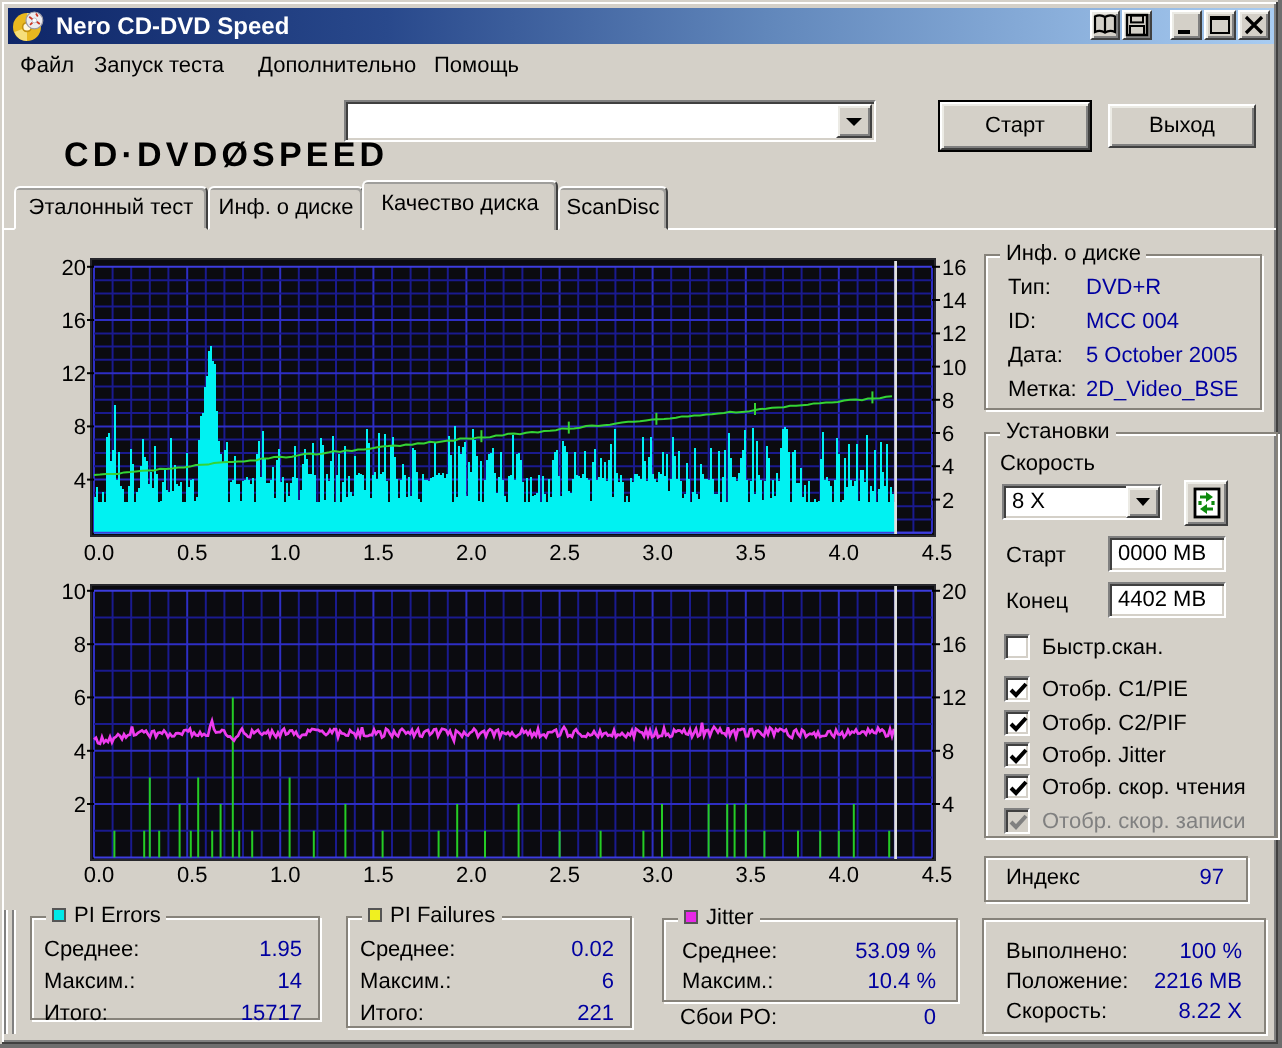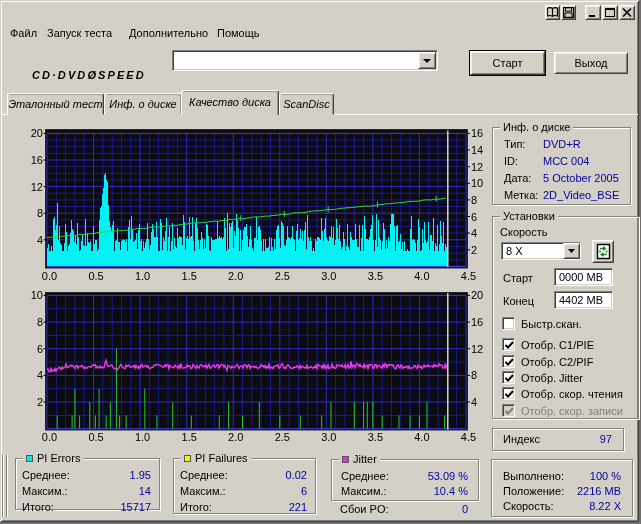--- a/index.html
+++ b/index.html
@@ -26,35 +26,47 @@
 .lbl { position:absolute; white-space:nowrap; }
 .val { position:absolute; white-space:nowrap; color:#0000a0; text-align:right; }
 .sunken { position:absolute; background:#fff; border:1px solid; border-color:#808080 #fff #fff #808080;
   box-shadow:inset 1px 1px 0 #404040, inset -1px -1px 0 #d4d0c8; }
 .raised { position:absolute; background:#d4d0c8; border:1px solid; border-color:#fff #404040 #404040 #fff;
   box-shadow:inset 1px 1px 0 #ecebe5, inset -1px -1px 0 #808080; }
 .cb { position:absolute; width:13px; height:13px; border:1px solid; border-color:#808080 #fff #fff #808080;
   box-shadow:inset 1px 1px 0 #404040, inset -1px -1px 0 #d4d0c8; }
 .cb svg { position:absolute; left:0; top:0; }
 .tab { position:absolute; background:#d4d0c8; border:1px solid; border-color:#fff #404040 #d4d0c8 #fff;
-  border-radius:3px 3px 0 0; box-shadow:inset -1px 1px 0 #808080a0; text-align:center;font-style:italic; }
+  border-radius:3px 3px 0 0; box-shadow:inset -1px 1px 0 #808080a0; text-align:center; }
 #charts { position:absolute; left:0; top:0; }
 </style></head>
 <body>
 <div id="win">
 <div class="abs" id="frame-t"></div>
     <div class="abs" id="frame-t2"></div>
     <div class="abs" id="frame-l2"></div>
 <div class="abs" id="frame-r1"></div>
     <div class="abs" id="frame-r2"></div>
     <div class="abs" id="frame-r3"></div>
 <div class="abs" id="frame-b1"></div>
     <div class="abs" id="frame-b2"></div>
     <div class="abs" id="frame-b3"></div>
 
+<div class="abs" id="title">
+ <svg style="position:absolute;left:2px;top:1px" width="16" height="16" viewBox="0 0 16 16">
+  <circle cx="7.5" cy="8.5" r="7" fill="#e8b820"></circle>
+  <path d="M7.5 1.5 A7 7 0 0 1 14.5 8.5 L10 8.5 A2.5 2.5 0 0 0 7.5 6 Z" fill="#f6df7a"></path>
+  <path d="M1.2 11 A7 7 0 0 0 7.5 15.5 L7.5 11 A2.5 2.5 0 0 1 5.2 9.5 Z" fill="#f6df7a"></path>
+  <circle cx="7.5" cy="8.5" r="2.2" fill="#fff8e0" stroke="#c09010" stroke-width="0.8"></circle>
+  <circle cx="11.2" cy="5.2" r="4.2" fill="#ececf0" stroke="#9a9aa6" stroke-width="0.6"></circle>
+  <circle cx="11.2" cy="5.2" r="1.2" fill="#fcfcff" stroke="#c0c0c8" stroke-width="0.5"></circle>
+  <path d="M8.6 3.4 L10.2 4.6 M12.4 5.9 L13.9 7 M12 1.8 L12.9 3.2 M9 7.4 L10.2 6.3" stroke="#cc3322" stroke-width="0.9"></path>
+ </svg>
+ <span>Nero CD-DVD Speed</span>
+</div>
 
 <div class="tbtn" style="left:545px;top:5px;width:15px;height:15px">
  <svg width="13" height="13" viewBox="0 0 13 13">
         <path d="M6.5 2.5 C5 1.5 3 1.5 1.5 2.2 L1.5 10 C3 9.3 5 9.3 6.5 10.3 C8 9.3 10 9.3 11.5 10 L11.5 2.2 C10 1.5 8 1.5 6.5 2.5 Z M6.5 2.5 L6.5 10.3" fill="none" stroke="#000" stroke-width="1.1"></path>
       </svg>
 </div>
 <div class="tbtn" style="left:561px;top:5px;width:15px;height:15px">
  <svg width="13" height="13" viewBox="0 0 13 13">
         <rect x="1.5" y="1.5" width="10" height="10" fill="none" stroke="#000" stroke-width="1.2"></rect>
         <rect x="3.5" y="1.8" width="6" height="3.4" fill="none" stroke="#000" stroke-width="1"></rect>
@@ -76,21 +88,21 @@
  <svg width="14" height="13" viewBox="0 0 14 13">
         <path d="M3 2.5 L11 10.5 M11 2.5 L3 10.5" stroke="#000" stroke-width="1.6"></path>
       </svg>
 </div>
 
 <div class="lbl" style="left:10px;top:27px">Файл</div>
 <div class="lbl" style="left:47px;top:27px">Запуск теста</div>
 <div class="lbl" style="left:129px;top:27px">Дополнительно</div>
 <div class="lbl" style="left:217px;top:27px">Помощь</div>
 
-<div class="lbl" style="left:32px;top:69px;font-size:11px;font-weight:bold;font-style:italic;letter-spacing:2.1px;line-height:1.1">CD·DVDØSPEED</div>
+<div class="lbl" style="left:32px;top:69px;font-size:17px;font-weight:bold;letter-spacing:2.1px;line-height:1.1">CD·DVDØSPEED</div>
 
 <div class="sunken" style="left:172px;top:50px;width:266px;height:21px"></div>
 <div class="raised" style="left:418px;top:52px;width:18px;height:17px">
  <svg width="16" height="15" viewBox="0 0 16 15">
         <path d="M4 6 L12 6 L8 10 Z" fill="#000"></path>
       </svg>
 </div>
 
 <div class="abs" style="left:469px;top:50px;width:77px;height:26px;border:1px solid #000">
  <div class="raised" style="left:0;top:0;width:75px;height:24px;text-align:center;line-height:22px">Старт</div>

